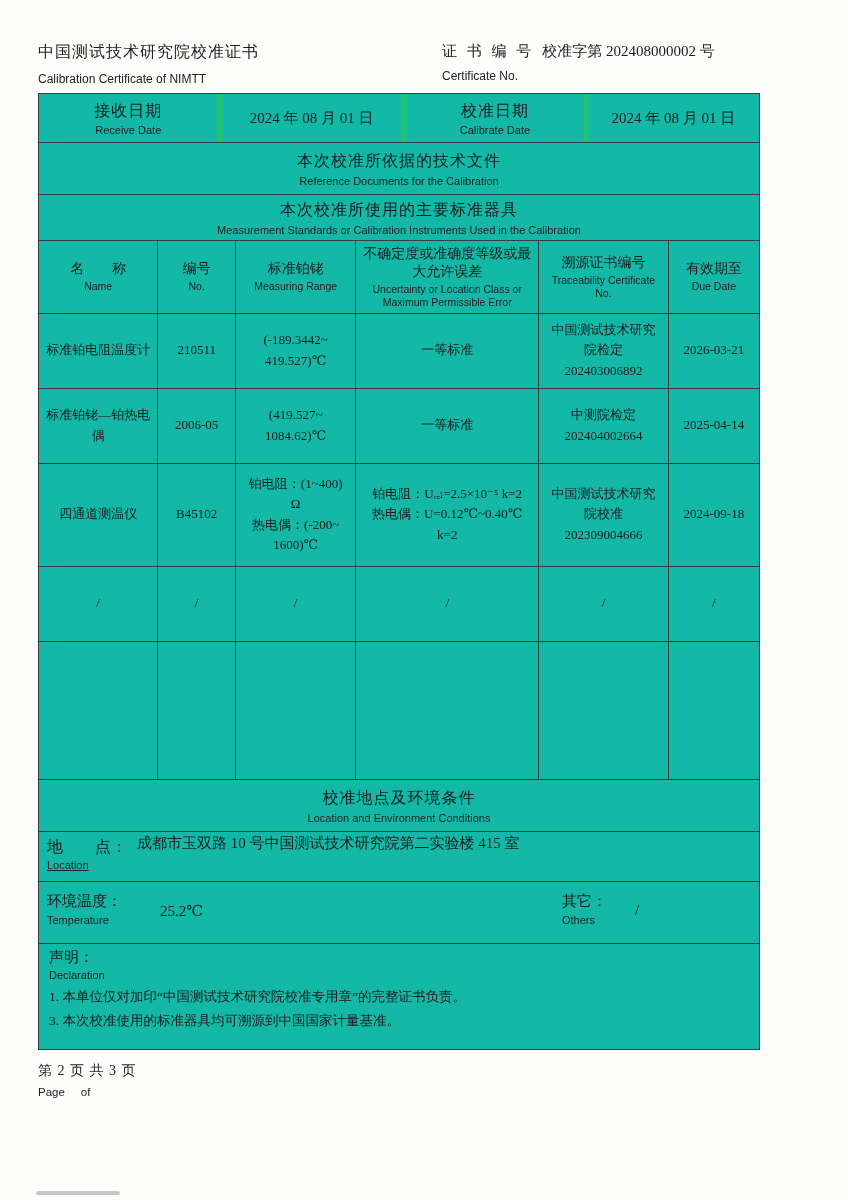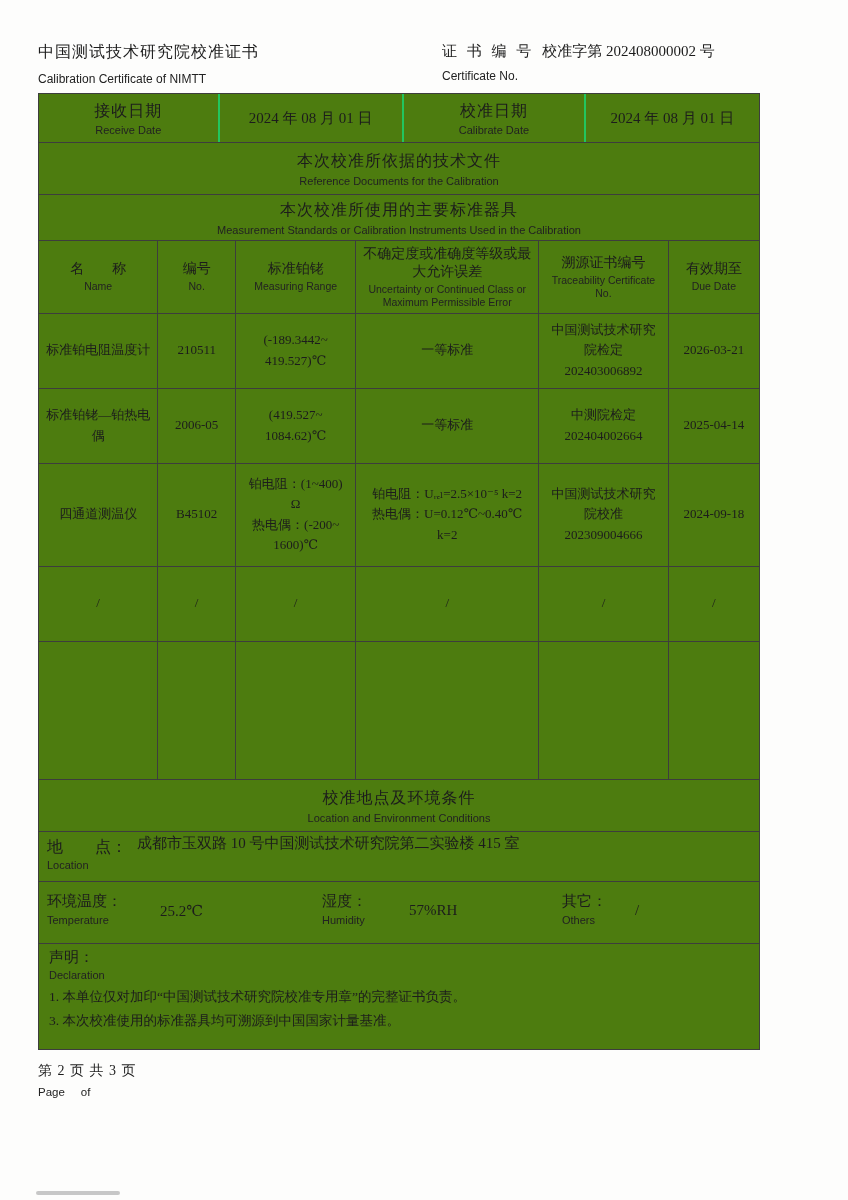--- a/index.html
+++ b/index.html
@@ -17,26 +17,26 @@
   .doc-header { display:flex; justify-content:space-between; margin-top:42px;gap:16px; }
   .hdr-left .cn { font-size:16px; letter-spacing:1px; }
   .hdr-left .en { font-size:12px; margin-top:9px; }
   .hdr-right { width:318px; }
   .hdr-right .cn { font-size:15px; white-space:nowrap; }
   .hdr-right .cn .lbl { letter-spacing:3px; margin-right:8px; }
   .hdr-right .en { font-size:12px; margin-top:8px; }
   .en, .sans { font-family:"Liberation Sans","DejaVu Sans",sans-serif; color:#222; }
 
   
-  .box { border:1.5px solid #3d3d3d; margin-top:7px; background:#4d7c0f; }
+  .box { border:1.5px solid #3d3d3d; margin-top:7px; background:#14b8a6; }
   .row { border-top:1px solid #3d3d3d; }
   .row:first-child { border-top:none; }
 
   .date-row { display:flex; height:48px; }
-  .date-row > div { display:flex; flex-direction:column; justify-content:center; align-items:center; border-left:2px solid #22c55e; }
+  .date-row > div { display:flex; flex-direction:column; justify-content:center; align-items:center; border-left:4px solid #22c55e; }
   .date-row > div:first-child { border-left:none; }
   .dr-lbl-cn { font-size:16px; letter-spacing:1px; }
   .dr-lbl-en { font-size:11px; margin-top:2px; }
   .dr-val { font-size:15px; }
   .c1 { width:24.8%; } .c2 { width:25.6%; } .c3 { width:25.3%; } .c4 { width:24.3%; }
 
   .sec-head { height:52px; display:flex; flex-direction:column; justify-content:center; align-items:center; }
   .sec-head .cn { font-size:16px; letter-spacing:1px; }
   .sec-head .en { font-size:11px; margin-top:3px; }
   .sec-head.short { height:46px; }
@@ -52,21 +52,21 @@
   th .cn { font-size:14px; display:block; }
   th .en { font-size:10.5px; display:block; margin-top:2px; line-height:1.25; }
   td { font-size:13px; white-space:pre-line; line-height:1.55; }
   .h-header { height:72px; } .h-r1 { height:75px; } .h-r2 { height:75px; }
   .h-r3 { height:103px; } .h-r4 { height:75px; } .h-r5 { height:138px; }
 
   
   .loc-row { height:50px; position:relative; }
   .loc-label { position:absolute; left:8px; top:5px; }
   .loc-label .cn { font-size:16px; }
-  .loc-label .en { font-size:11px; margin-top:1px; }
+  .loc-label .en { font-size:11px; margin-top:1px;text-decoration:underline; }
   .loc-value { position:absolute; left:98px; top:2px; font-size:15px; }
 
   .env-row { height:62px; position:relative; }
   .env-group { position:absolute; top:10px; display:flex; }
   .env-group .lblblk .cn { font-size:15px;text-align:right; }
   .env-group .lblblk .en { font-size:11px; margin-top:3px; }
   .env-group .val { font-size:15px; margin-top:10px; }
   .g-temp { left:8px; } .g-temp .val { margin-left:38px; }
   .g-hum  { left:283px; } .g-hum .val { margin-left:42px; }
   .g-oth  { left:523px; } .g-oth .val { margin-left:28px; }
@@ -155,21 +155,21 @@
           <th>
                 <span class="cn">编号</span>
                 <span class="en">No.</span>
               </th>
           <th>
                 <span class="cn">标准铂铑</span>
                 <span class="en">Measuring Range</span>
               </th>
           <th>
                 <span class="cn">不确定度或准确度等级或最大允许误差</span>
-                <span class="en">Uncertainty or Continued Class or Maximum Permissible Error</span>
+                <span class="en">Uncertainty or Location Class or Maximum Permissible Error</span>
               </th>
           <th>
                 <span class="cn">溯源证书编号</span>
                 <span class="en">Traceability Certificate No.</span>
               </th>
           <th>
                 <span class="cn">有效期至</span>
                 <span class="en">Due Date</span>
               </th>
         </tr>
@@ -244,27 +244,20 @@
     </div>
 
     <div class="row env-row">
       <div class="env-group g-temp">
         <div class="lblblk">
           <div class="cn">环境温度：</div>
           <div class="en">Temperature</div>
         </div>
         <div class="val">25.2℃</div>
       </div>
-      <div class="env-group g-hum">
-        <div class="lblblk">
-          <div class="cn">湿度：</div>
-          <div class="en">Humidity</div>
-        </div>
-        <div class="val">57%RH</div>
-      </div>
       <div class="env-group g-oth">
         <div class="lblblk">
           <div class="cn">其它：</div>
           <div class="en">Others</div>
         </div>
         <div class="val">/</div>
       </div>
     </div>
 
     <div class="row decl-row">

